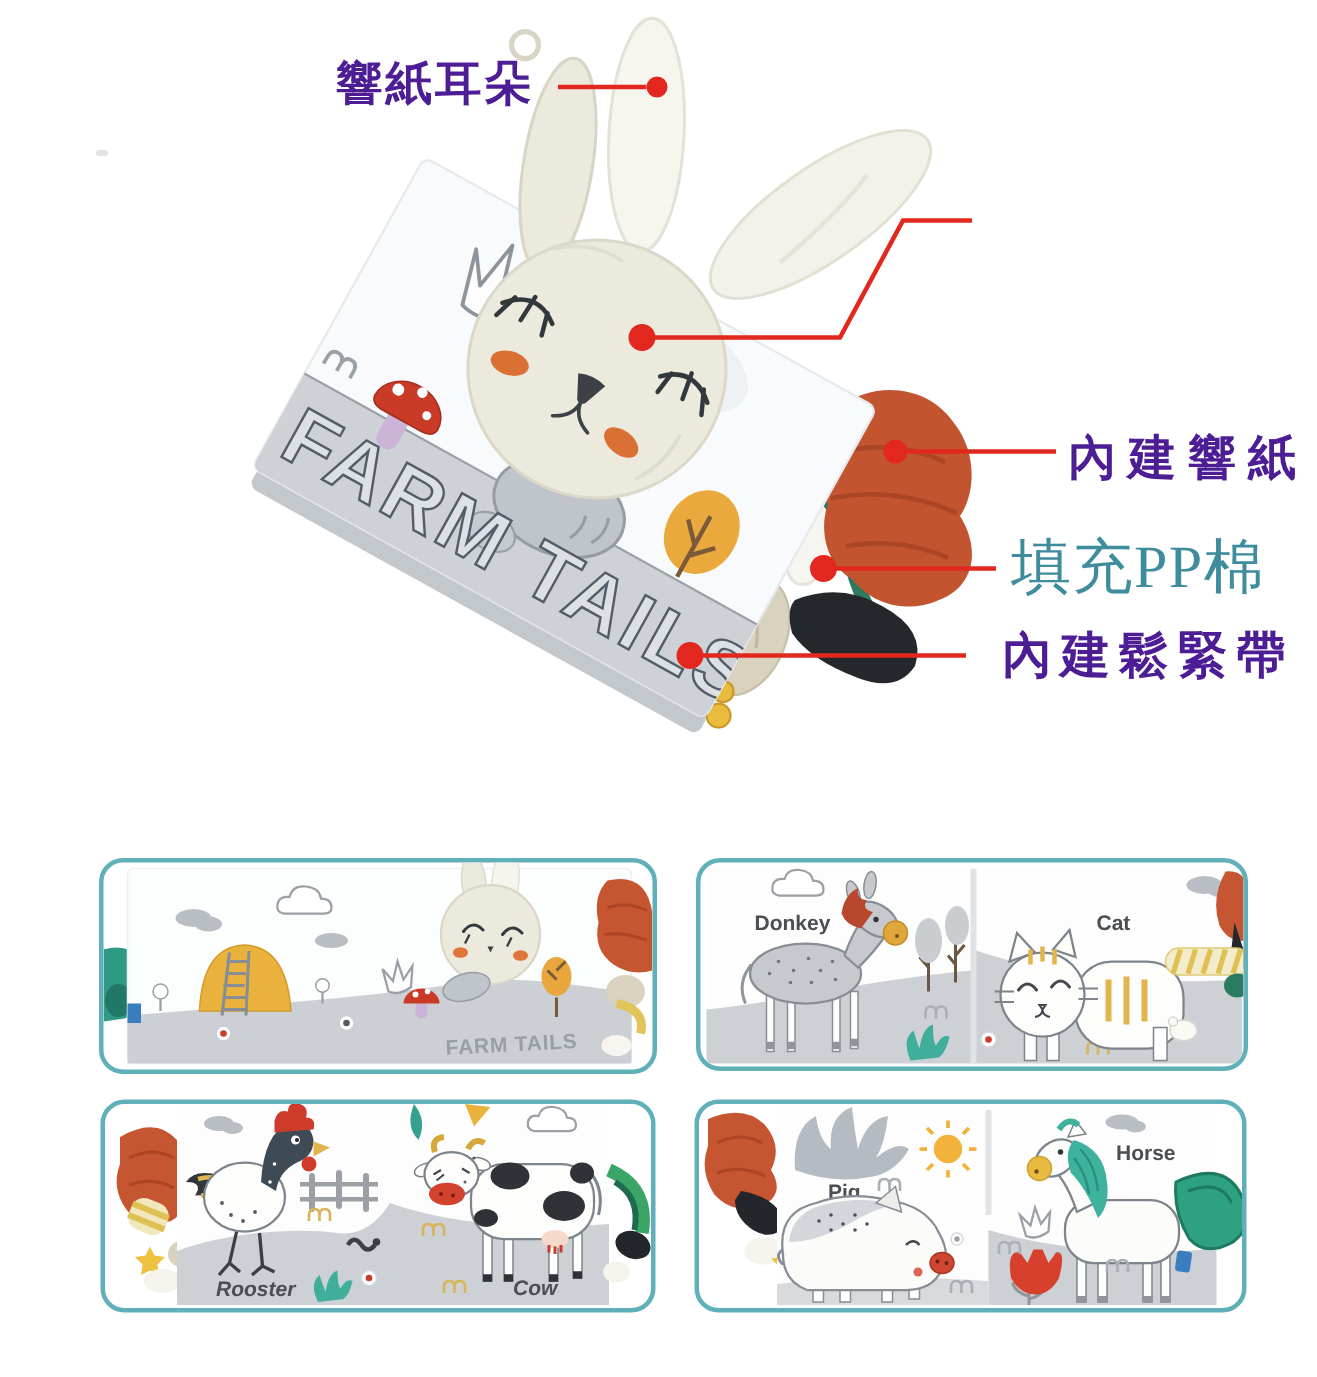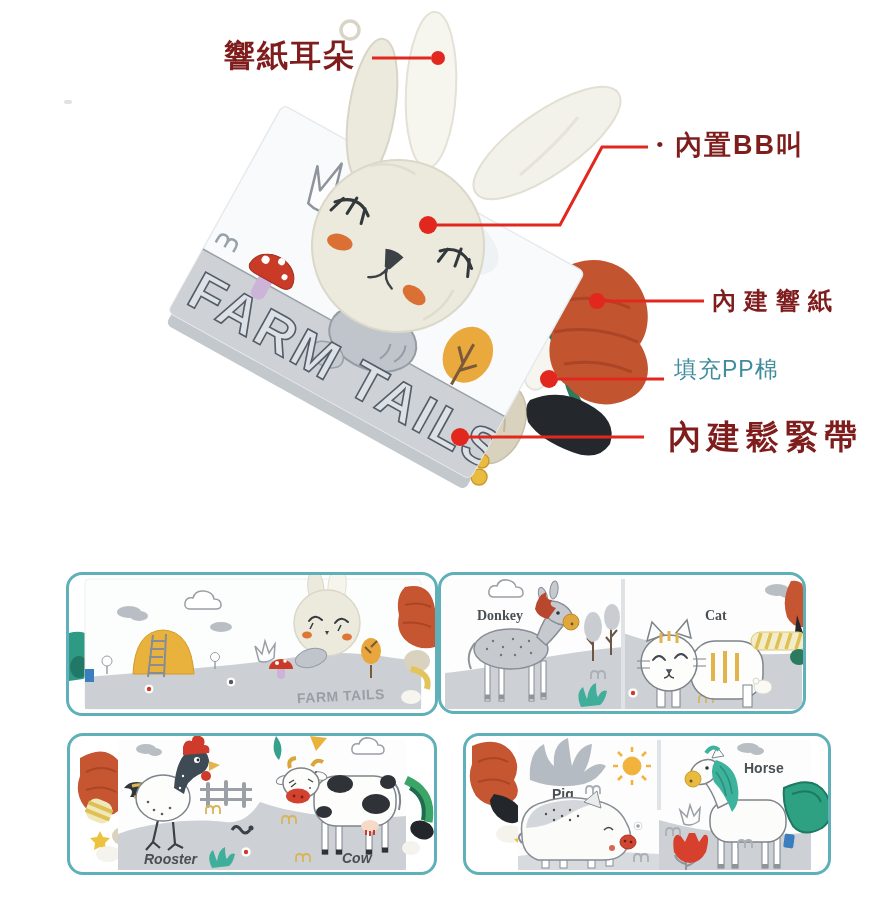--- a/index.html
+++ b/index.html
@@ -1,28 +1,28 @@
 <!DOCTYPE html>
 <html><head>
 <meta charset="utf-8">
 <style>
   html,body{margin:0;padding:0;background:#fff;}
   .stage{position:relative;width:878px;height:918px;background:#ffffff;overflow:hidden;
          font-family:"Liberation Sans","DejaVu Sans",sans-serif;}
   svg{display:block;}
   .main-art{position:absolute;left:0;top:0;}
-  .co{position:absolute;color:#7f1d1d;font-weight:700;white-space:nowrap;line-height:1;}
+  .co{position:absolute;color:#4c1d95;font-weight:700;white-space:nowrap;line-height:1;}
   #co-ears{left:224px;top:40px;font-size:31px;letter-spacing:2px;}
   #co-squeaker{left:646px;top:132px;font-size:27px;letter-spacing:2px;}
-  #co-crinkle{left:712px;top:289px;font-size:24px;letter-spacing:8px;}
-  #co-stuffing{left:674px;top:358px;font-size:23px;font-weight:400;color:#3f8c9d;letter-spacing:1px;}
+  #co-crinkle{left:712px;top:289px;font-size:32px;letter-spacing:8px;}
+  #co-stuffing{left:674px;top:358px;font-size:40px;font-weight:400;color:#3f8c9d;letter-spacing:1px;font-family:Liberation Serif, serif;}
   #co-elastic{left:668px;top:420px;font-size:33px;letter-spacing:6px;}
   .thumb{position:absolute;border:3px solid #5fb0b8;border-radius:16px;background:#fff;overflow:hidden;}
   #t1{left:66px;top:572px;width:366px;height:138px;}
-  #t2{left:438px;top:572px;width:362px;height:136px;font-family:Liberation Serif, serif;}
+  #t2{left:464px;top:572px;width:362px;height:136px;}
   #t3{left:67px;top:733px;width:364px;height:136px;font-style:italic;}
   #t4{left:463px;top:733px;width:362px;height:136px;}
   .thumb svg{width:100%;height:100%;}
   .hand{font-weight:700;}
 </style>
 </head>
 <body>
 
 <div class="stage">
 
@@ -132,21 +132,20 @@
         <circle cx="438" cy="58" r="7"></circle>
         <circle cx="428" cy="225" r="9"></circle>
         <circle cx="597" cy="301" r="8"></circle>
         <circle cx="549" cy="379" r="9"></circle>
         <circle cx="460" cy="437" r="9"></circle>
       </g>
     </g>
   </svg>
 
   <div class="co" id="co-ears">響紙耳朵</div>
-  <div class="co" id="co-squeaker">・內置BB叫</div>
   <div class="co" id="co-crinkle">內建響紙</div>
   <div class="co" id="co-stuffing">填充PP棉</div>
   <div class="co" id="co-elastic">內建鬆緊帶</div>
 
   <div class="thumb" id="t1">
     <svg viewBox="0 0 366 138" preserveAspectRatio="none">
       <path d="M0,58 Q22,52 28,74 Q32,96 14,104 L0,106 Z" fill="#2f9a84"></path>
       <ellipse cx="10" cy="92" rx="9" ry="11" fill="#1e6f5f" opacity=".8"></ellipse>
       <rect x="16" y="4" width="336" height="130" rx="4" fill="#fcfdfd" stroke="#edf0f1"></rect>
       <path d="M16,134 L16,102 C90,96 180,90 240,80 C285,74 320,84 352,86 L352,134 Z" fill="#ccd0d4"></path>

